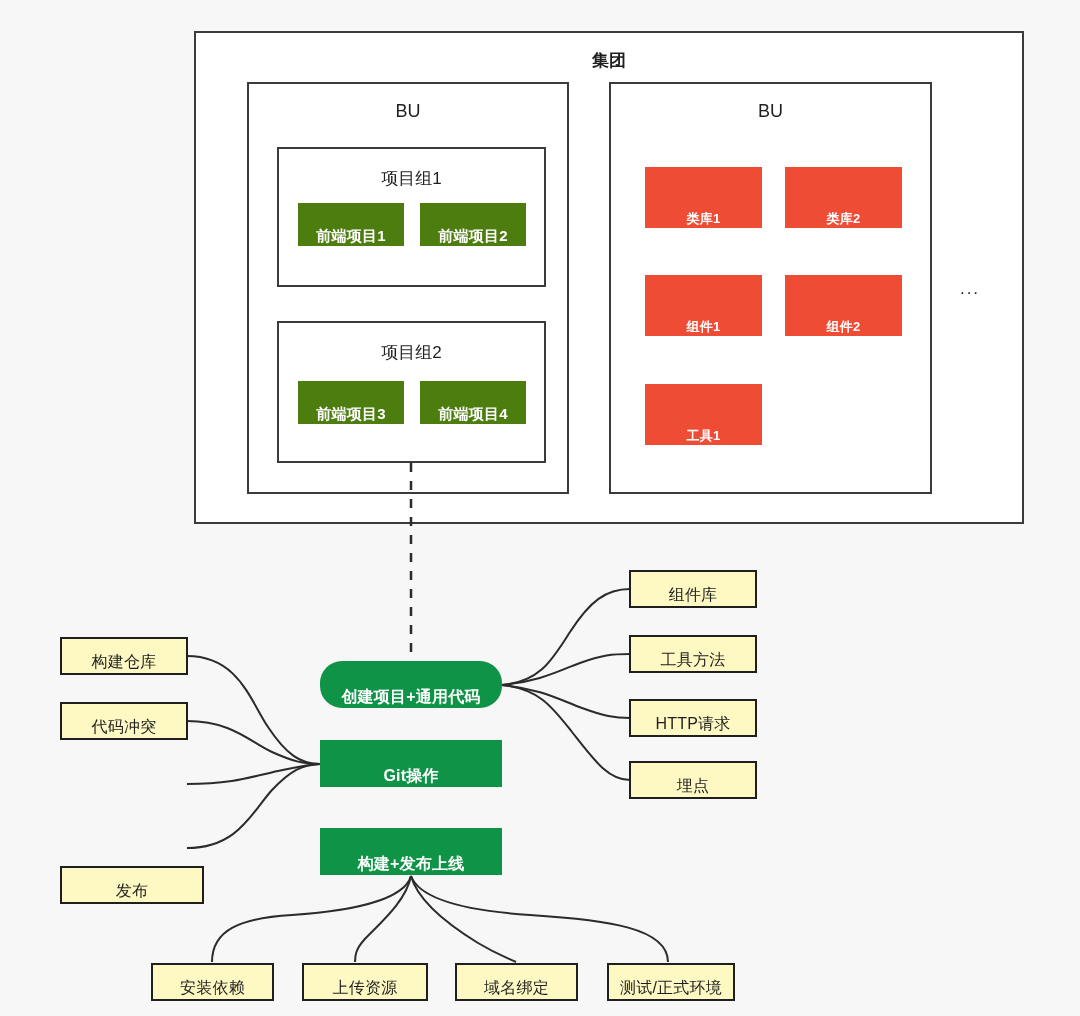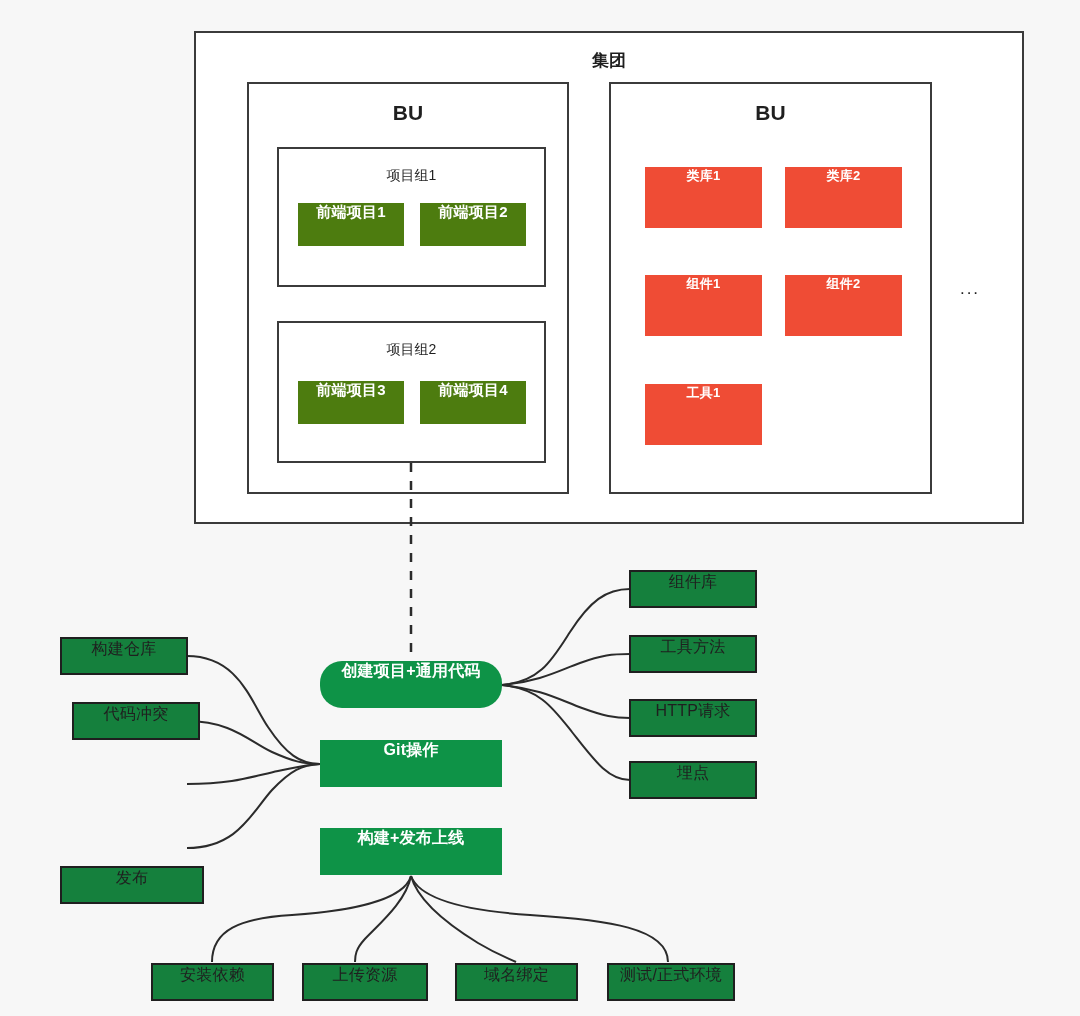--- a/index.html
+++ b/index.html
@@ -29,27 +29,27 @@
     border: 2px solid #3b3b3b;
   }
   .frame-title {
     position: absolute;
     left: 0; right: 0;
     text-align: center;
     color: #1f1f1f;
     white-space: nowrap;
   }
   .title-group { font-size: 17px; font-weight: 700; top: 16px; }
-  .title-bu    { font-size: 21px; font-weight: 700; top: 17px; }
-  .title-pg    { font-size: 14px; font-weight: 400; top: 18px; }
+  .title-bu    { font-size: 18px; font-weight: 400; top: 17px; }
+  .title-pg    { font-size: 17px; font-weight: 400; top: 18px; }
 
   
   .node {
     display: flex;
-    align-items: flex-start;
+    align-items: flex-end;
     justify-content: center;
     text-align: center;
     white-space: nowrap;
     letter-spacing: .2px;
   }
   .node-green {
     background: #4d7c0f;
     color: #ffffff;
     font-size: 15px;
     font-weight: 700;
@@ -60,21 +60,21 @@
     font-size: 13px;
     font-weight: 700;
   }
   .node-big-green {
     background: #0e9347;
     color: #ffffff;
     font-size: 16px;
     font-weight: 700;
   }
   .node-white {
-    background: #15803d;
+    background: #fef9c3;
     border: 2px solid #1f1f1f;
     color: #1f1f1f;
     font-size: 16px;
     font-weight: 400;
   }
 
   .ellipsis {
     font-size: 17px;
     color: #1f1f1f;
     letter-spacing: 2px;
@@ -174,21 +174,21 @@
   <div class="abs node node-big-green" style="left:320px; top:740px; width:182px; height:47px;">
     <span>Git操作</span>
   </div>
   <div class="abs node node-big-green" style="left:320px; top:828px; width:182px; height:47px;">
     <span>构建+发布上线</span>
   </div>
 
   <div class="abs node node-white" style="left:60px; top:637px; width:128px; height:38px;">
     <span>构建仓库</span>
   </div>
-  <div class="abs node node-white" style="left:60px; top:702px; width:128px; height:38px;margin-left:12px;">
+  <div class="abs node node-white" style="left:60px; top:702px; width:128px; height:38px;">
     <span>代码冲突</span>
   </div>
   <div class="abs node node-white" style="left:60px; top:866px; width:144px; height:38px;">
     <span>发布</span>
   </div>
 
   <div class="abs node node-white" style="left:629px; top:570px; width:128px; height:38px;">
     <span>组件库</span>
   </div>
   <div class="abs node node-white" style="left:629px; top:635px; width:128px; height:38px;">

